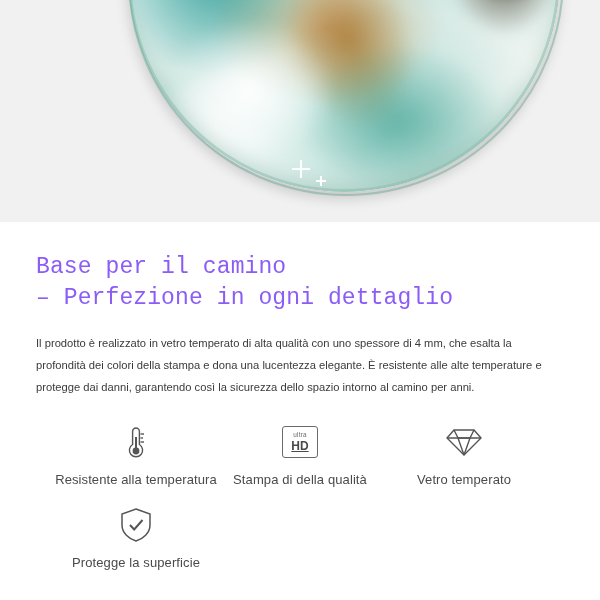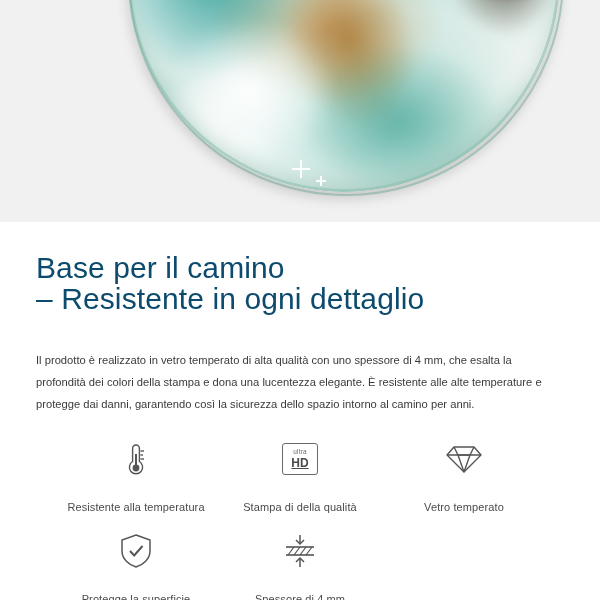--- a/index.html
+++ b/index.html
@@ -116,31 +116,31 @@
   .sparkle-1 { left: 292px; top: 160px; }
   .sparkle-2 { left: 316px; top: 176px; width: 10px; height: 10px; }
   .sparkle-2::before { left: 4px; top: 0; width: 2px; height: 10px; }
   .sparkle-2::after { left: 0; top: 4px; width: 10px; height: 2px; }
 
   
   .content {
     padding: 18px 36px 0 36px;
   }
   .headline {
-    font-family: Liberation Sans, sans-serif;
-    font-size: 30px;
+    font-family: Liberation Mono, monospace;
+    font-size: 23px;
     line-height: 31px;
-    color: #0c4a6e;
+    color: #8b5cf6;
     font-weight: 400;
     margin: 12px 0 0 0;
     letter-spacing: 0.1px;
   }
   .headline .line2 { display: block; }
   .body-copy {
-    margin-top: 35px;
+    margin-top: 18px;
     font-size: 11.2px;
     line-height: 22px;
     color: #3a3a3a;
     max-width: 536px;
   }
 
   
   .features {
     margin-top: 22px;
     display: grid;
@@ -156,22 +156,22 @@
   }
   .feature-icon {
     width: 52px;
     height: 44px;
     display: flex;
     align-items: center;
     justify-content: center;
     color: #555555;
   }
   .feature-label {
-    margin-top: 20px;
-    font-size: 11px;
+    margin-top: 8px;
+    font-size: 13px;
     color: #4a4a4a;
     text-align: center;
     letter-spacing: 0.1px;
   }
   .hd-badge {
     width: 34px;
     height: 30px;
     border: 1.6px solid #6a6a6a;
     border-radius: 3px;
     display: flex;
@@ -210,21 +210,21 @@
       <span class="ink ink-white"></span>
     </div>
     <div class="plate-edge"></div>
     <span class="sparkle sparkle-1"></span>
     <span class="sparkle sparkle-2"></span>
   </div>
 
   <div class="content">
     <h1 class="headline">
       <span>Base per il camino</span>
-      <span class="line2">– Resistente in ogni dettaglio</span>
+      <span class="line2">– Perfezione in ogni dettaglio</span>
     </h1>
 
     <p class="body-copy">Il prodotto è realizzato in vetro temperato di alta qualità con uno spessore di 4 mm, che esalta la profondità dei colori della stampa e dona una lucentezza elegante. È resistente alle alte temperature e protegge dai danni, garantendo così la sicurezza dello spazio intorno al camino per anni.</p>
 
     <div class="features">
 
       <div class="feature">
         <span class="feature-icon">
           <svg width="26" height="36" viewBox="0 0 26 36" fill="none" stroke="#555" stroke-width="1.4">
             <path d="M13 4a3.4 3.4 0 0 1 3.4 3.4v13.1a6.6 6.6 0 1 1-6.8 0V7.4A3.4 3.4 0 0 1 13 4z"></path>
@@ -265,30 +265,16 @@
         <span class="feature-icon">
           <svg width="34" height="38" viewBox="0 0 34 38" fill="none" stroke="#555" stroke-width="1.5">
             <path d="M17 3 L31 8 V19 C31 27 24 33 17 35 C10 33 3 27 3 19 V8 Z"></path>
             <path d="M11 19 l4.2 4.4 L23.5 14" stroke-width="2"></path>
           </svg>
         </span>
         <span class="feature-label">Protegge la superficie</span>
       </div>
 
 
-      <div class="feature">
-        <span class="feature-icon">
-          <svg width="36" height="34" viewBox="0 0 36 34" fill="none" stroke="#555" stroke-width="1.5">
-            <line x1="18" y1="1" x2="18" y2="9"></line>
-            <path d="M14 6 L18 10 L22 6"></path>
-            <line x1="4" y1="13" x2="32" y2="13" stroke-width="1.6"></line>
-            <line x1="4" y1="21" x2="32" y2="21" stroke-width="1.6"></line>
-            <path d="M6 21 L12 13 M12 21 L18 13 M18 21 L24 13 M24 21 L30 13" stroke-width="1.2"></path>
-            <line x1="18" y1="25" x2="18" y2="33"></line>
-            <path d="M14 28 L18 24 L22 28"></path>
-          </svg>
-        </span>
-        <span class="feature-label">Spessore di 4 mm</span>
-      </div>
 
     </div>
   </div>
 </div>
 
 </body></html>

